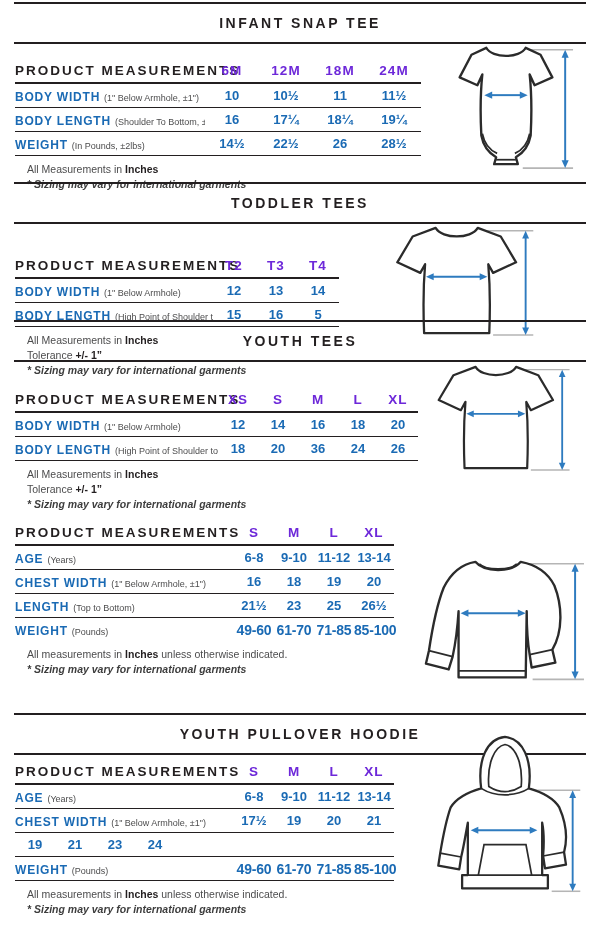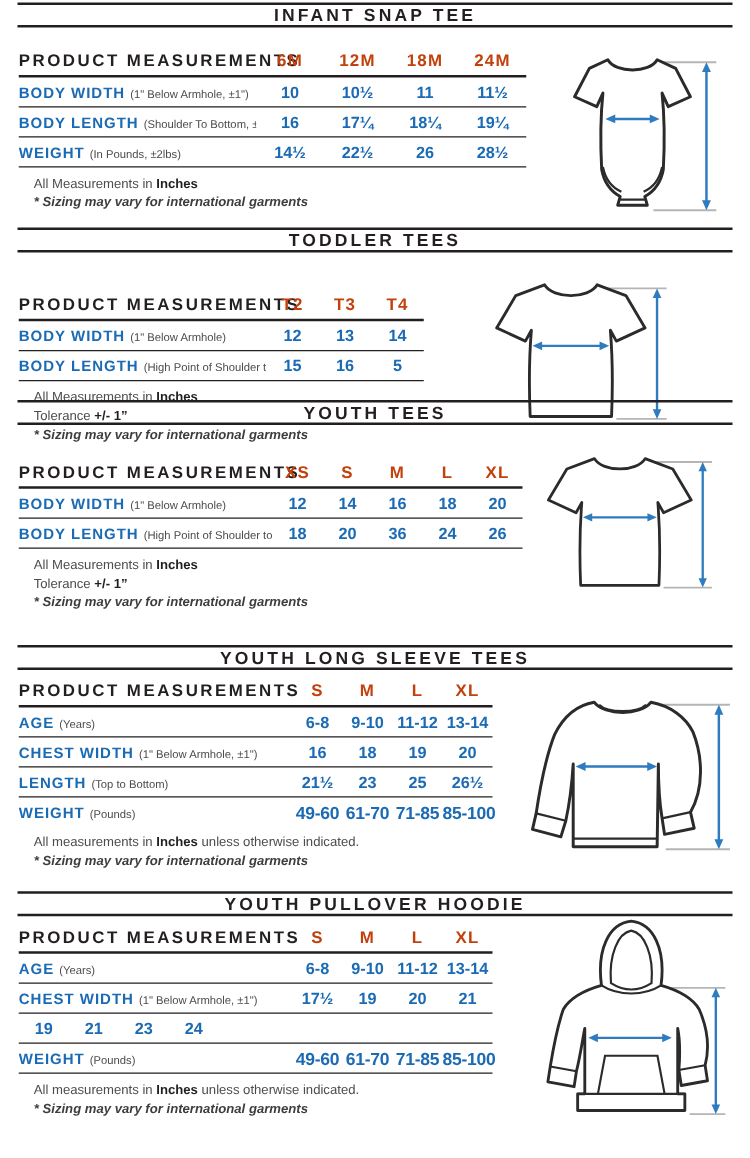--- a/index.html
+++ b/index.html
@@ -1,25 +1,25 @@
 <!DOCTYPE html>
 <html><head>
 <meta charset="utf-8">
 <style>
   html,body{margin:0;padding:0;background:#fff;}
   body{width:600px;font-family:"Liberation Sans",sans-serif;color:#231f20;}
   .page{position:relative;width:600px;height:926px;background:#fff;overflow:hidden;}
   .sec{position:relative;}
-  .band{margin:0 14px;border-top:2px solid #231f20;border-bottom:2px solid #231f20;text-align:center;padding:0 0;}
+  .band{margin:0 14px;border-top:2px solid #231f20;border-bottom:2px solid #231f20;text-align:center;padding:11px 0;}
   .title{margin:0;font-size:14px;font-weight:bold;letter-spacing:2.5px;color:#231f20;}
   .content{position:relative;margin-left:15px;}
   .thead{display:flex;align-items:flex-end;border-bottom:2.2px solid #231f20;padding-bottom:4px;}
   .hlabel{font-weight:bold;font-size:13.5px;letter-spacing:2px;white-space:nowrap;}
   .vc{text-align:center;white-space:nowrap;flex:0 0 auto;}
-  .thead .vc{font-weight:bold;font-size:13.5px;letter-spacing:1px;color:#c2410c;}
+  .thead .vc{font-weight:bold;font-size:13.5px;letter-spacing:1px;color:#6d28d9;}
   .trow{display:flex;align-items:center;border-bottom:1.6px solid #231f20;height:23px;}
   .trow.noline{border-bottom:none;}
   .trow .vc{font-weight:bold;font-size:13px;color:#1a6ab4;}
   .trow.big .vc{font-size:14px;letter-spacing:-0.2px;}
   .rname,.hlabel{flex:0 0 auto;}
   .rname{white-space:nowrap;overflow:hidden;}
   .rn{font-weight:bold;font-size:12px;color:#1a6ab4;letter-spacing:0.8px;}
   .rd{font-size:9px;color:#4c4c4d;margin-left:4px;}
   
   .s1 .hlabel,.s1 .rname{width:190px;} .s1 .vc{width:54px;}
@@ -205,23 +205,20 @@
       <path fill="#fff" stroke="#2b2b2b" stroke-width="2.4" stroke-linejoin="round" d="M56,12 C63,24 93,24 100,12 L124,21 L140,48 L116,59 L111,50 C113,74 113,98 112,122 L44,122 C43,98 43,74 45,50 L40,59 L16,48 L32,21 Z"></path>
       <g>
         <line x1="53" y1="63" x2="103" y2="63" stroke="#2e7bbf" stroke-width="2"></line>
         <polygon points="46,63 54,59.4 54,66.6" fill="#2e7bbf"></polygon>
         <polygon points="110,63 102,59.4 102,66.6" fill="#2e7bbf"></polygon>
       </g>
     </svg>
   </section>
 
   <section class="sec s4" style="height:197px;">
-    <div class="band">
-      <h2 class="title">YOUTH LONG SLEEVE TEES</h2>
-    </div>
     <div class="content" style="padding-top:9px;">
       <div class="tbl">
         <div class="thead">
           <span class="hlabel">PRODUCT MEASUREMENTS</span>
           <span class="vc">S</span>
           <span class="vc">M</span>
           <span class="vc">L</span>
           <span class="vc">XL</span>
         </div>
         <div class="trow">

